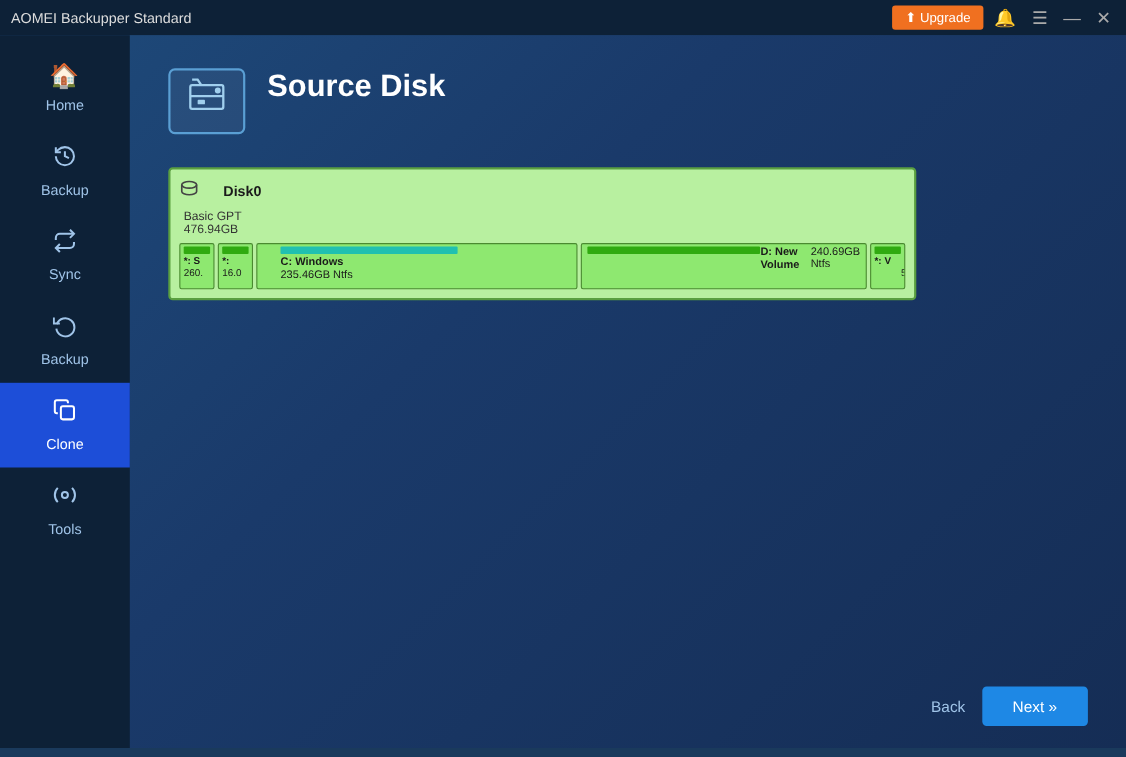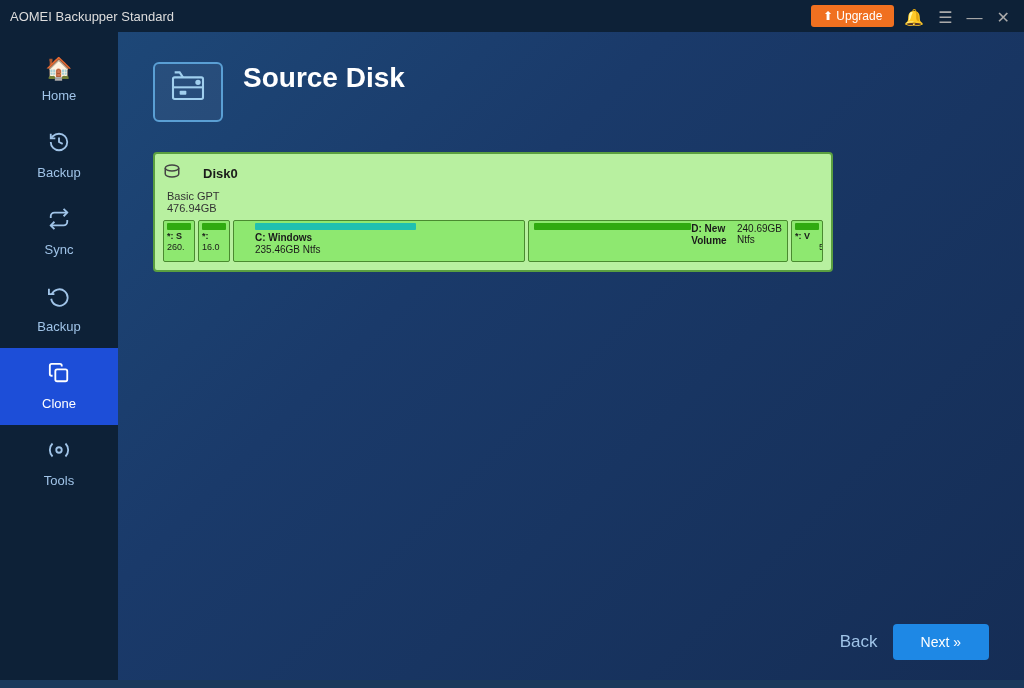--- a/index.html
+++ b/index.html
@@ -153,21 +153,21 @@
       bottom: 20px;
       right: 35px;
       display: flex;
       align-items: center;
       gap: 15px;
     }
     .back-btn {
       background: transparent;
       border: none;
       color: #a0c4e8;
-      font-size: 17px;
+      font-size: 14px;
       cursor: pointer;
     }
     .next-btn {
       background: #1e88e5;
       color: white;
       border: none;
       padding: 10px 28px;
       font-size: 14px;
       border-radius: 4px;
       cursor: pointer;

